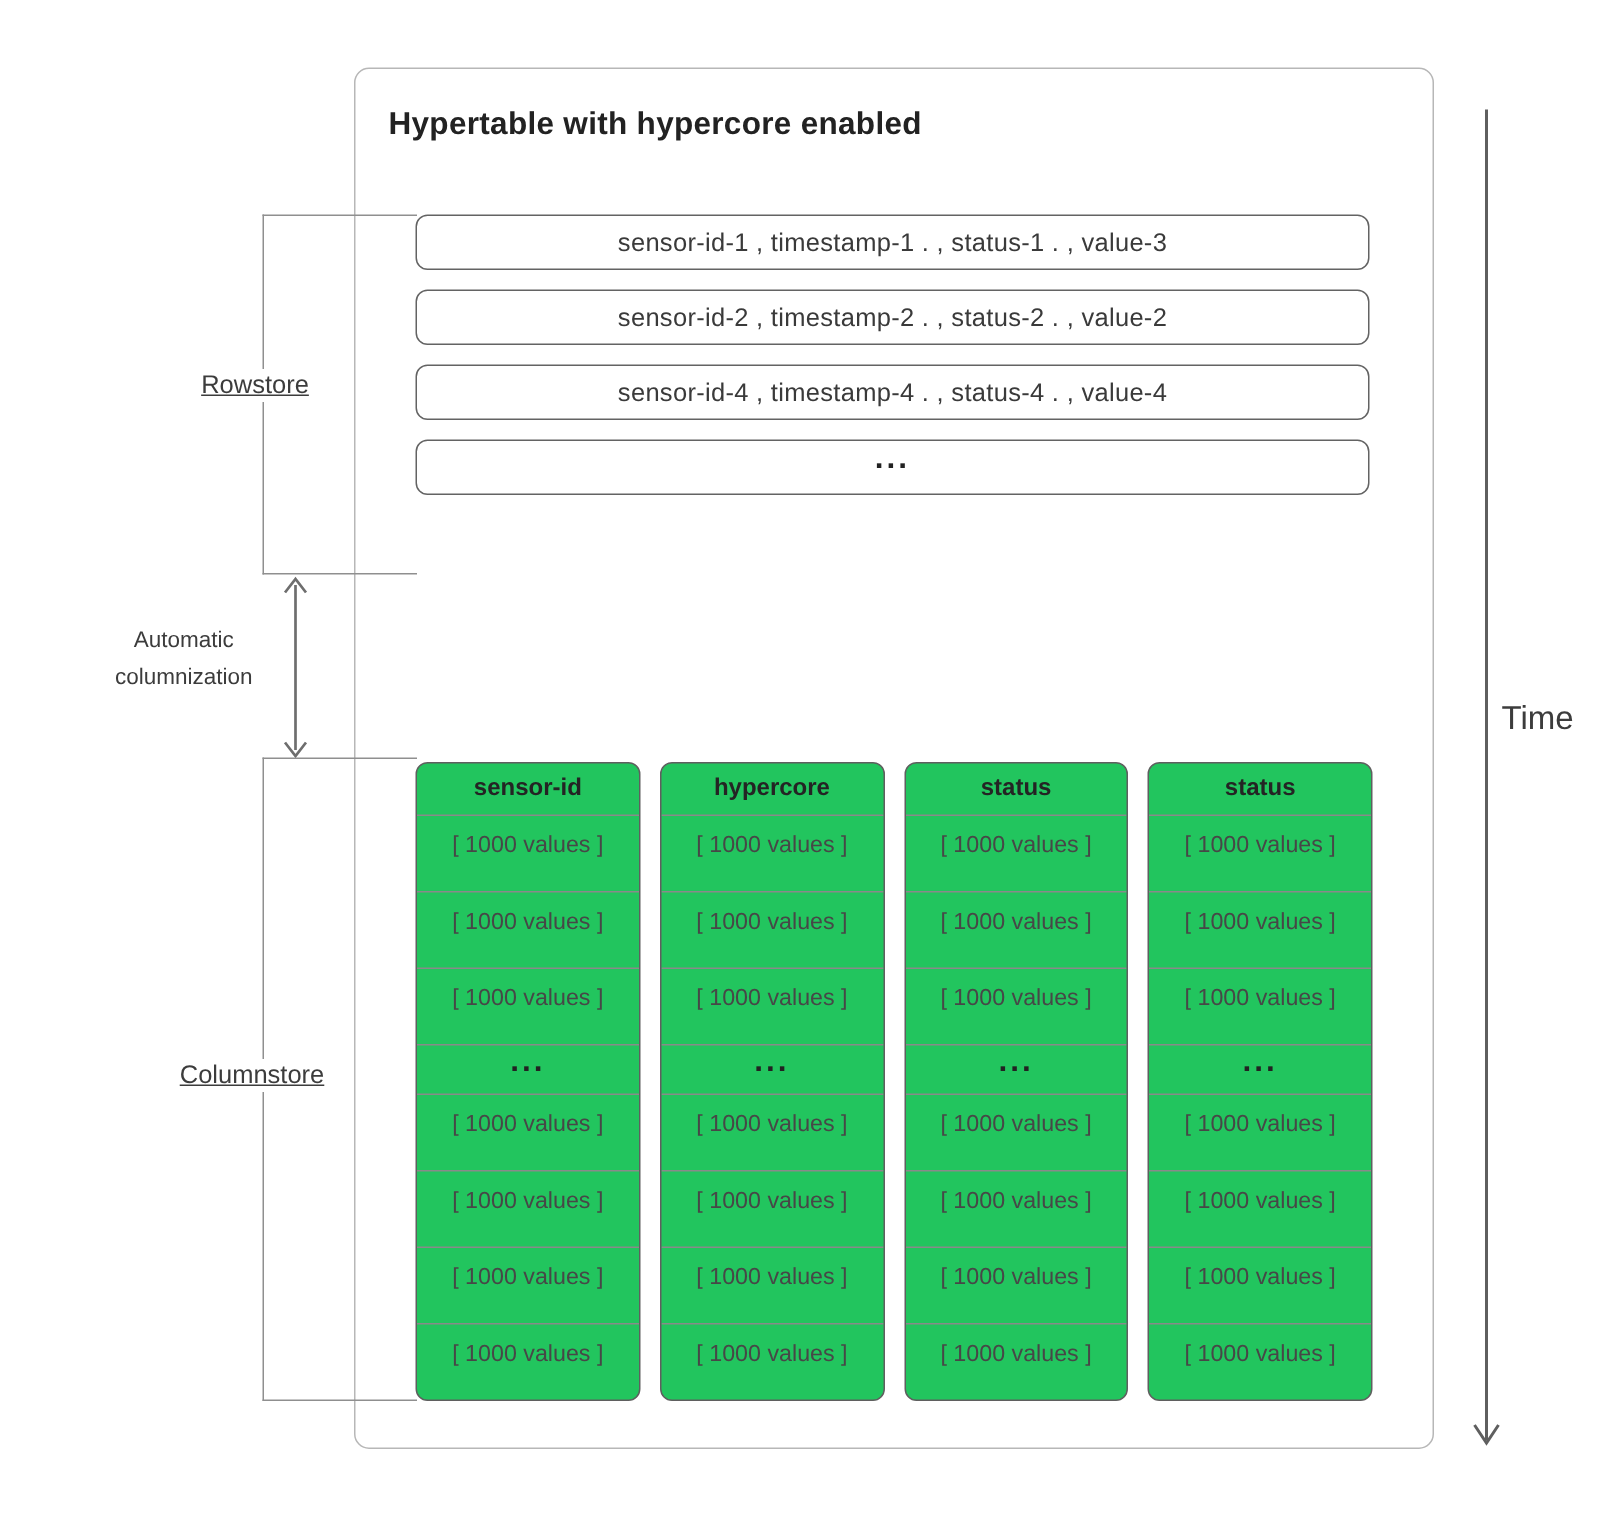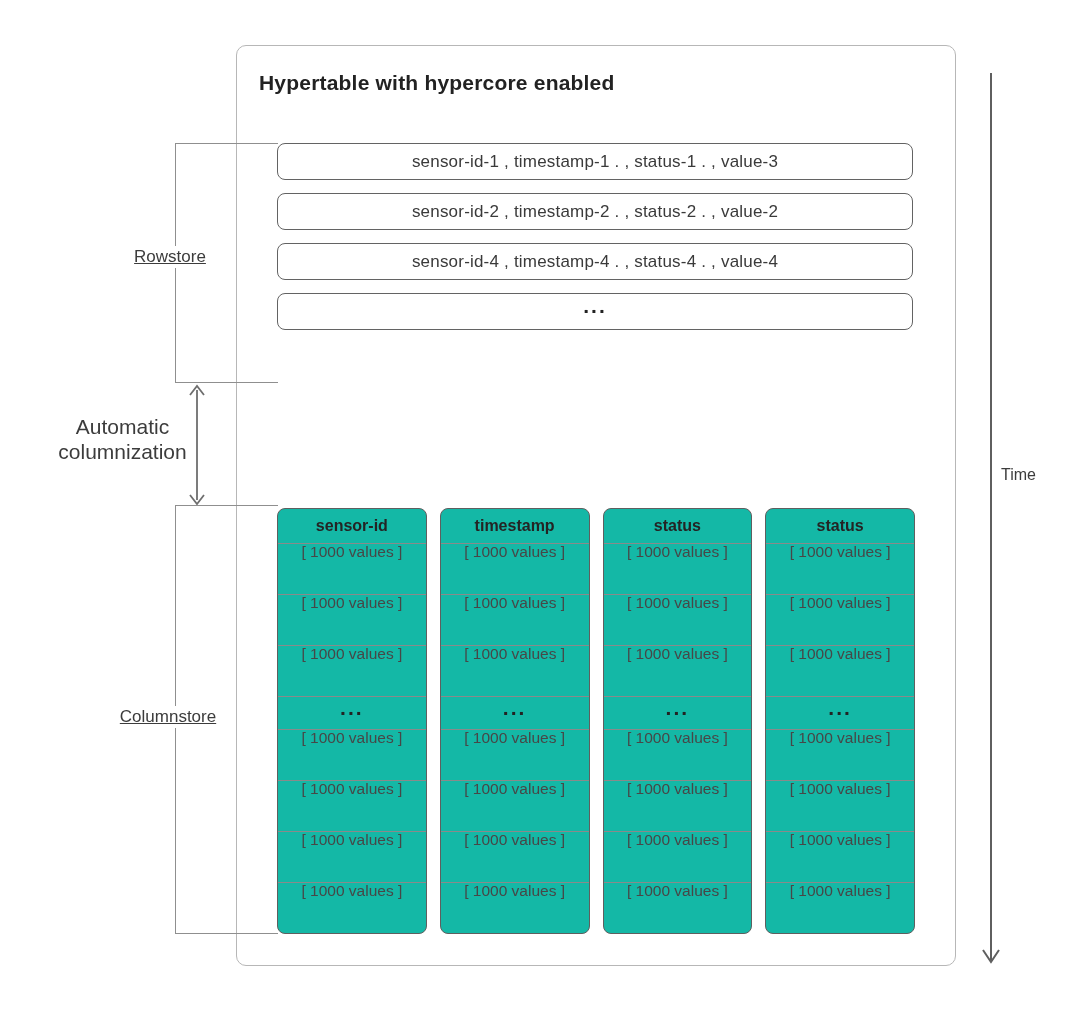--- a/index.html
+++ b/index.html
@@ -63,21 +63,21 @@
   }
   .columnstore-label {
     left: 102px; top: 706px;
     width: 132px;
   }
   .auto-label {
     position: absolute;
     left: 30px; top: 414px;
     width: 185px;
     text-align: center;
-    font-size: 21px;
+    font-size: 15px;
     line-height: 25px;
     color: #3c3c3c;
   }
   
   .rows {
     position: absolute;
     left: 277px; top: 143px;
     width: 636px;
   }
   .row-box {
@@ -101,38 +101,39 @@
     left: 277px; top: 508px;
     width: 638px;
     display: flex;
     gap: 13px;
   }
   .col {
     box-sizing: border-box;
     flex: 1;
     border: 1.5px solid #5f5f5f;
     border-radius: 8px;
-    background: #14b8a6;
+    background: #22c55e;
     overflow: hidden;
     display: flex;
     flex-direction: column;
   }
   .col-header {
     box-sizing: border-box;
     height: 34px;
     line-height: 33px;
     text-align: center;
     font-size: 16px;
     font-weight: 700;
     color: #242424;
   }
   .cell {
     box-sizing: border-box;
     height: 51px;
     border-top: 1px solid #8a8a8a;
+    padding-top: 12px;
     text-align: center;
     font-size: 15.5px;
     line-height: 1;
     color: #474747;
   }
   .cell.dots-cell {
     height: 33px;
     padding-top: 0;
     display: flex;
     align-items: center;
@@ -152,21 +153,21 @@
     position: absolute;
     left: 185px; top: 382px;
   }
   .time-arrow {
     position: absolute;
     left: 979px; top: 70px;
   }
   .time-label {
     position: absolute;
     left: 1001px; top: 466px;
-    font-size: 16px;
+    font-size: 22px;
     color: #3c3c3c;
   }
 </style>
 </head>
 <body>
 
 <div class="canvas">
 
   <div class="outer-box"></div>
   <div class="title">Hypertable with hypercore enabled</div>
@@ -206,21 +207,21 @@
       <div class="cell dots-cell">
           <span class="dots">...</span>
         </div>
       <div class="cell">[ 1000 values ]</div>
       <div class="cell">[ 1000 values ]</div>
       <div class="cell">[ 1000 values ]</div>
       <div class="cell">[ 1000 values ]</div>
     </div>
 
     <div class="col">
-      <div class="col-header">timestamp</div>
+      <div class="col-header">hypercore</div>
       <div class="cell">[ 1000 values ]</div>
       <div class="cell">[ 1000 values ]</div>
       <div class="cell">[ 1000 values ]</div>
       <div class="cell dots-cell">
           <span class="dots">...</span>
         </div>
       <div class="cell">[ 1000 values ]</div>
       <div class="cell">[ 1000 values ]</div>
       <div class="cell">[ 1000 values ]</div>
       <div class="cell">[ 1000 values ]</div>

